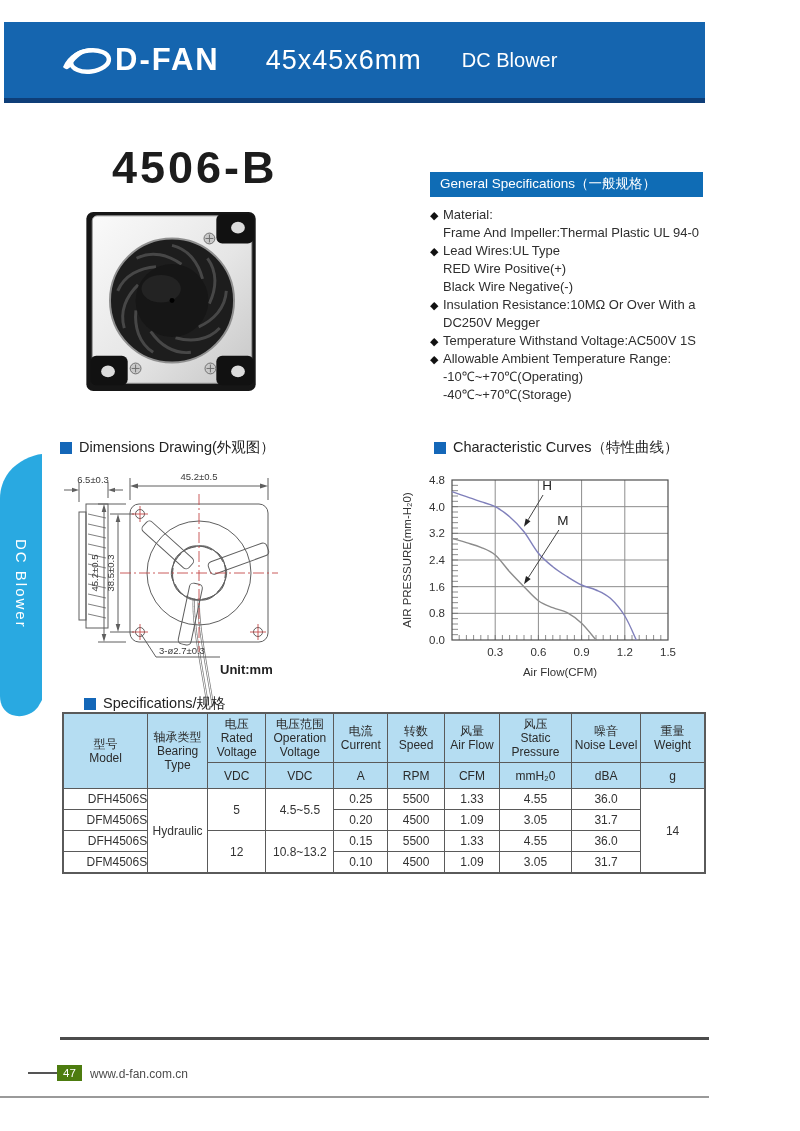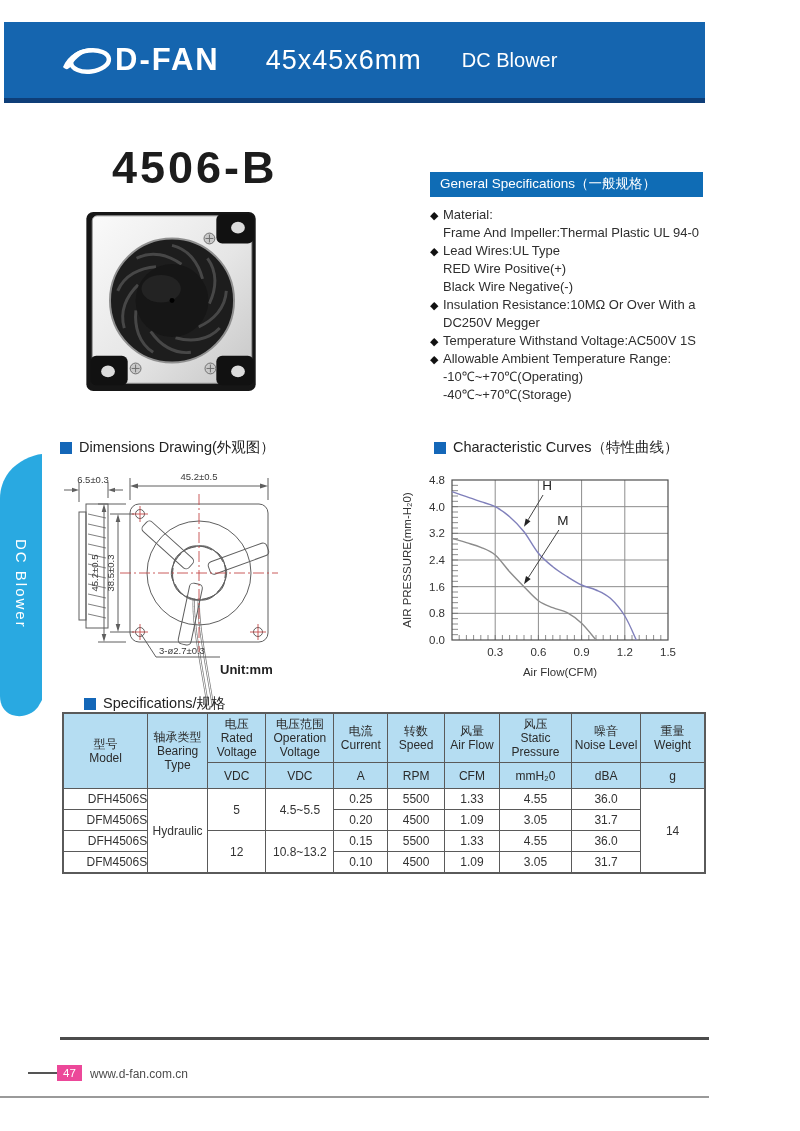--- a/index.html
+++ b/index.html
@@ -55,21 +55,21 @@
   .spec-table thead th{background:#b5ddf2;font-weight:normal;color:#2b2b2b;line-height:14px;}
   .spec-table tr.h1 th{height:48px;}
   .spec-table tr.h2 th{height:25px;}
   .spec-table tbody td{height:20px;text-align:center;}
   .spec-table td.model{text-align:right;padding-left:9px;border-radius:6px;}
 
   
   .rule-top{position:absolute;left:60px;top:1037px;width:695px;height:3px;background:#4c4c4c;}
   .notes{position:absolute;left:60px;top:1046px;width:700px;font-size:10.3px;color:#3c3c3c;}
   .page-tick{position:absolute;left:28px;top:1072px;width:29px;height:2px;background:#555;}
-  .page-num{position:absolute;left:57px;top:1065px;width:25px;height:16px;background:#ec4899;
+  .page-num{position:absolute;left:57px;top:1065px;width:25px;height:16px;background:#4d7c0f;
             color:#fff;font-size:11.5px;display:flex;align-items:center;justify-content:center;text-align:center;}
   .website{position:absolute;left:90px;top:1067px;font-size:12px;color:#4c4c4c;}
   .rule-bottom{position:absolute;left:0;top:1096px;width:800px;height:2px;background:#9a9a9a;}
 </style>
 </head>
 <body>
 
 <div class="page">
 
   <header class="topbar">

